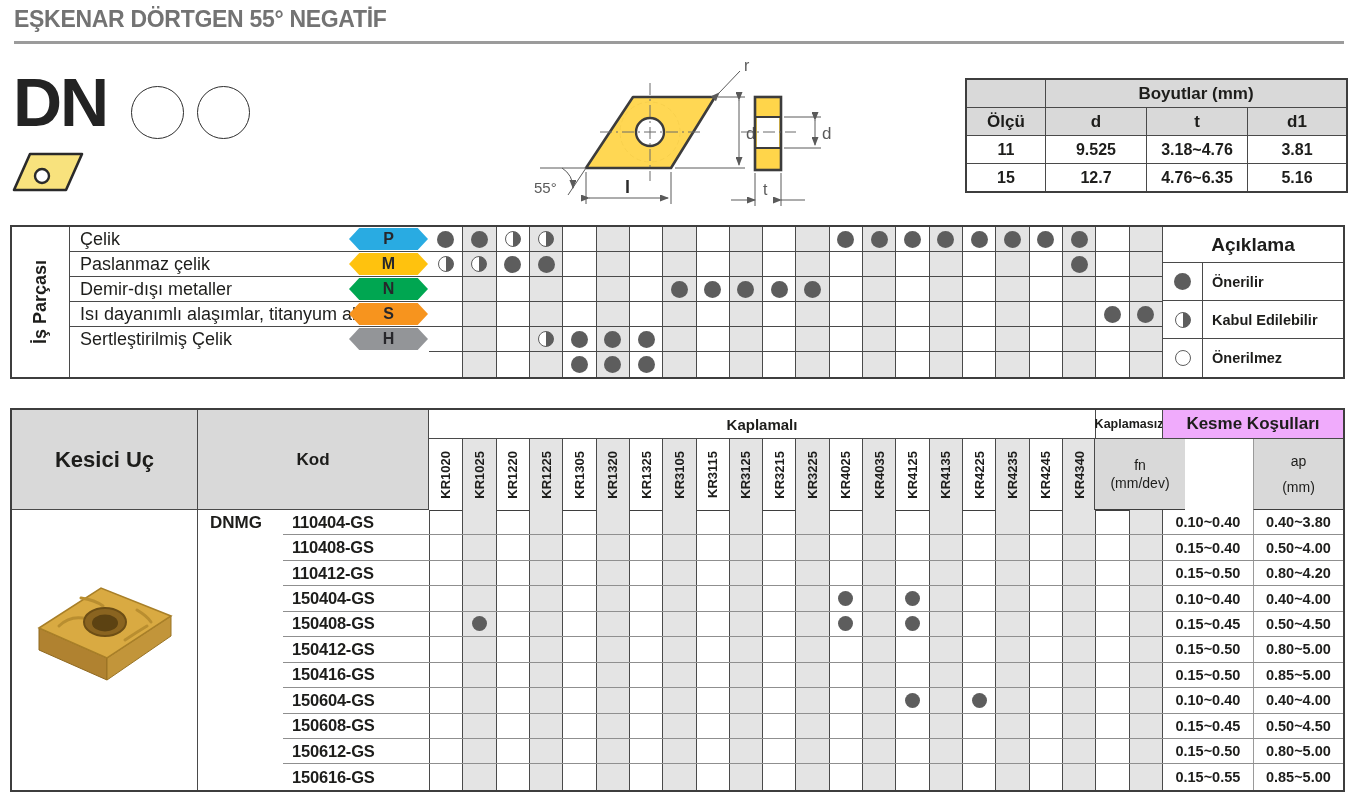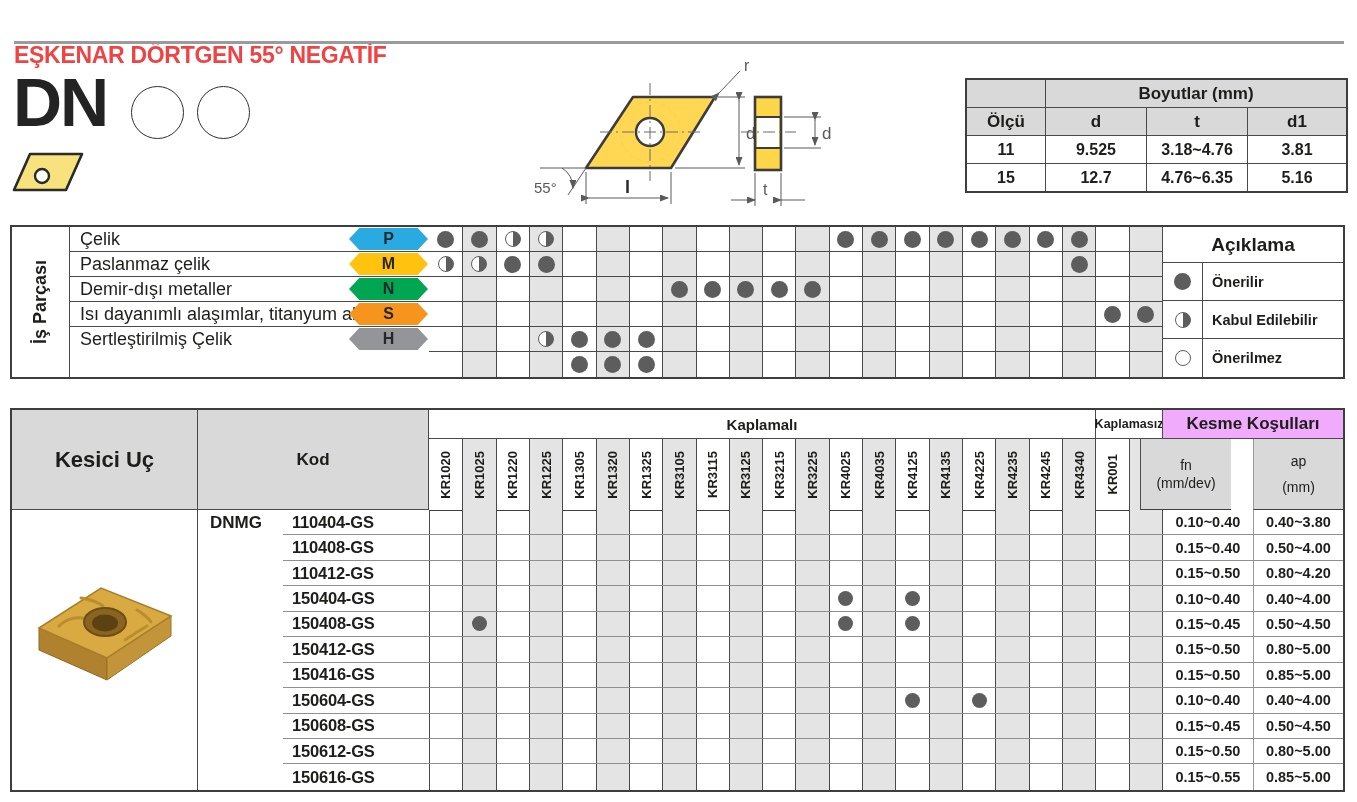--- a/index.html
+++ b/index.html
@@ -1,21 +1,21 @@
 <!DOCTYPE html>
 <html><head>
 <meta charset="utf-8">
 <style>
   html,body{margin:0;padding:0;background:#fff;}
   .page{position:relative;width:1357px;height:802px;background:#fff;overflow:hidden;
         font-family:"Liberation Sans",sans-serif;color:#1d1d1b;}
 
   
   .page-title{position:absolute;left:14px;top:6px;font-size:23px;font-weight:800;
-              letter-spacing:-0.3px;color:#ef4444;white-space:nowrap;margin-top:36px;}
+              letter-spacing:-0.3px;color:#737373;white-space:nowrap;}
   .title-rule{position:absolute;left:14px;top:41px;width:1330px;height:3px;background:#9b9b9b;}
   .dn{position:absolute;left:13px;top:68px;font-size:68px;font-weight:800;line-height:1;
       letter-spacing:-2px;color:#232323;}
   .circles{position:absolute;left:131px;top:86px;display:flex;gap:13px;}
   .circle{width:51px;height:51px;border:1.6px solid #2e2e2e;border-radius:50%;background:#fff;}
   .insert-icon{position:absolute;left:11px;top:150px;}
   .diagram{position:absolute;left:528px;top:55px;}
 
   
   .dim-table{position:absolute;left:965px;top:78px;border-collapse:collapse;table-layout:fixed;}
@@ -78,21 +78,21 @@
             display:flex;align-items:center;justify-content:center;font-size:17px;font-weight:700;}
   .pt-grades{position:absolute;left:417px;top:29px;width:733px;height:71px;display:flex;
              box-sizing:content-box;border-bottom:1px solid #3e3e3e;}
   .g-col{width:calc(733px / 22);box-sizing:border-box;border-left:1px solid #4a4a4a;
          display:flex;align-items:center;justify-content:center;}
   .g-col:first-child{border-left:none;}
   .vtext{writing-mode:vertical-rl;transform:rotate(180deg);font-size:13px;font-weight:700;line-height:1;}
   .pt-fn-h,.pt-ap-h{position:absolute;top:29px;height:71px;background:#d9d9d9;box-sizing:border-box;
             border-bottom:1px solid #3e3e3e;display:flex;flex-direction:column;
             align-items:center;justify-content:center;font-size:14px;font-weight:500;line-height:1.3;}
-  .pt-fn-h{left:1082px;width:91px;border-left:1px solid #4a4a4a;margin-left:46px;}
+  .pt-fn-h{left:1082px;width:91px;border-left:1px solid #4a4a4a;}
   .pt-ap-h{left:1241px;width:90px;border-left:1px solid #9a9a9a;gap:7px;}
   .pt-photo{position:absolute;left:0;top:100px;width:186px;height:280px;box-sizing:border-box;
             border-right:1px solid #4a4a4a;display:flex;align-items:center;justify-content:center;}
   .pt-photo svg{margin-top:-30px;}
   .pt-prefix{position:absolute;left:186px;top:100px;width:85px;height:280px;box-sizing:border-box;
              padding:3px 0 0 12px;font-size:17px;font-weight:700;}
   .pt-rows{position:absolute;left:271px;top:100px;width:1060px;height:280px;}
   .p-row{height:25.45px;display:flex;box-sizing:border-box;border-bottom:1px solid #8f8f8f;}
   .p-row:last-child{border-bottom:none;}
   .p-code{width:146px;box-sizing:border-box;display:flex;align-items:center;padding-left:9px;

